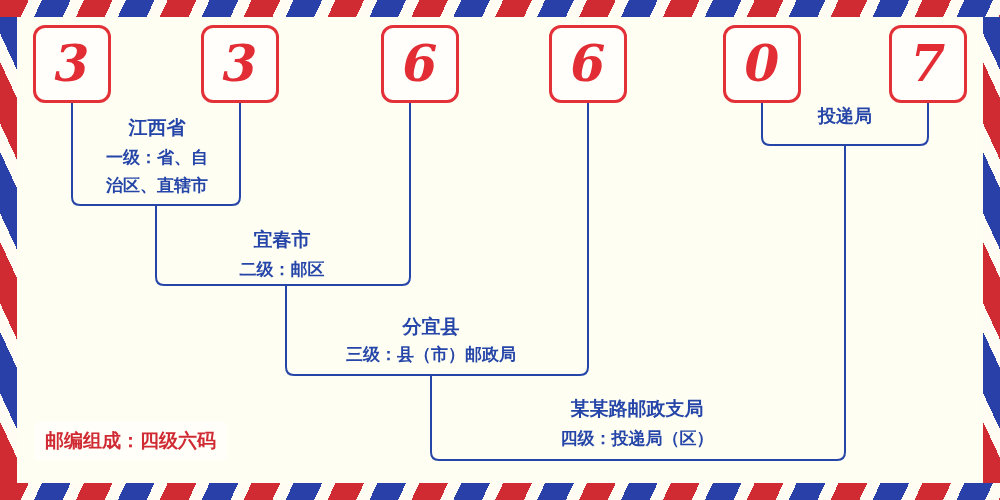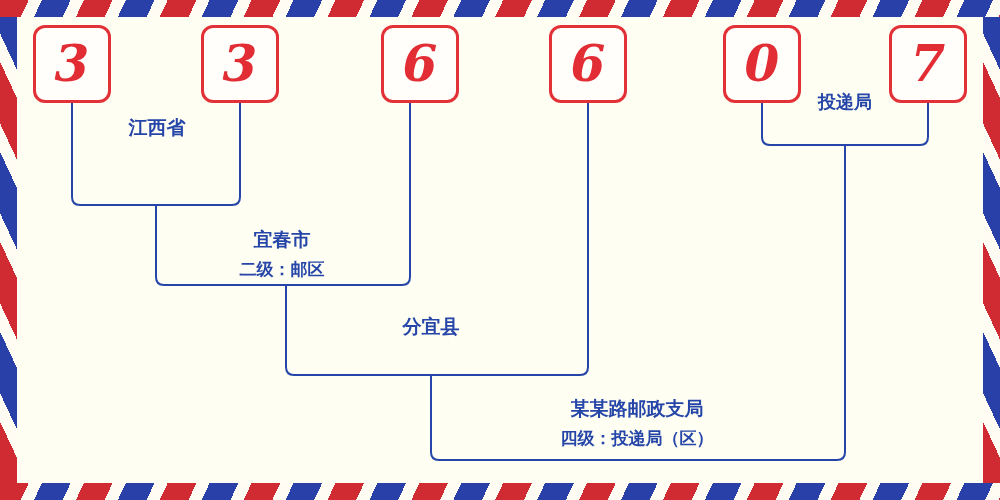--- a/index.html
+++ b/index.html
@@ -54,21 +54,21 @@
   .lvl-name{font-size:19px;}
   .lvl-desc{font-size:17px;}
   .lbl-l1-name{left:157px;top:115px;}
   .lbl-l1-desc{left:157px;top:143px;width:114px;white-space:normal;text-align:center;line-height:1.65;}
   .lbl-l2-name{left:282px;top:227px;text-align:center;}
   .lbl-l2-desc{left:282px;top:258px;text-align:right;}
   .lbl-l3-name{left:431px;top:314px;font-family:Liberation Mono, monospace;}
   .lbl-l3-desc{left:431px;top:343px;}
   .lbl-l4-name{left:637px;top:396px;}
   .lbl-l4-desc{left:637px;top:427px;}
-  .lbl-delivery{left:845px;top:90px;font-size:18px;}
+  .lbl-delivery{left:845px;top:104px;font-size:18px;}
 
   
   .footer-note{
     position:absolute;left:34px;top:422px;
     font-size:19px;font-weight:bold;color:#d02a33;
     background:#fffef9;padding:6px 11px;border-radius:4px;
     white-space:nowrap;
   }
 </style>
 </head>
@@ -109,25 +109,28 @@
     <span class="digit">6</span>
   </div>
   <div class="digit-box db-5">
     <span class="digit">0</span>
   </div>
   <div class="digit-box db-6">
     <span class="digit">7</span>
   </div>
 
   <div class="lbl lvl-name lbl-l1-name">江西省</div>
+  <div class="lbl lvl-desc lbl-l1-desc">一级：省、自治区、直辖市</div>
 
   <div class="lbl lvl-name lbl-l2-name">宜春市</div>
   <div class="lbl lvl-desc lbl-l2-desc">二级：邮区</div>
 
   <div class="lbl lvl-name lbl-l3-name">分宜县</div>
+  <div class="lbl lvl-desc lbl-l3-desc">三级：县（市）邮政局</div>
 
   <div class="lbl lvl-desc lbl-l4-desc">四级：投递局（区）</div>
   <div class="lbl lvl-name lbl-l4-name">某某路邮政支局</div>
 
   <div class="lbl lbl-delivery">投递局</div>
 
+  <div class="footer-note">邮编组成：四级六码</div>
 
 </div>
 
 </body></html>

